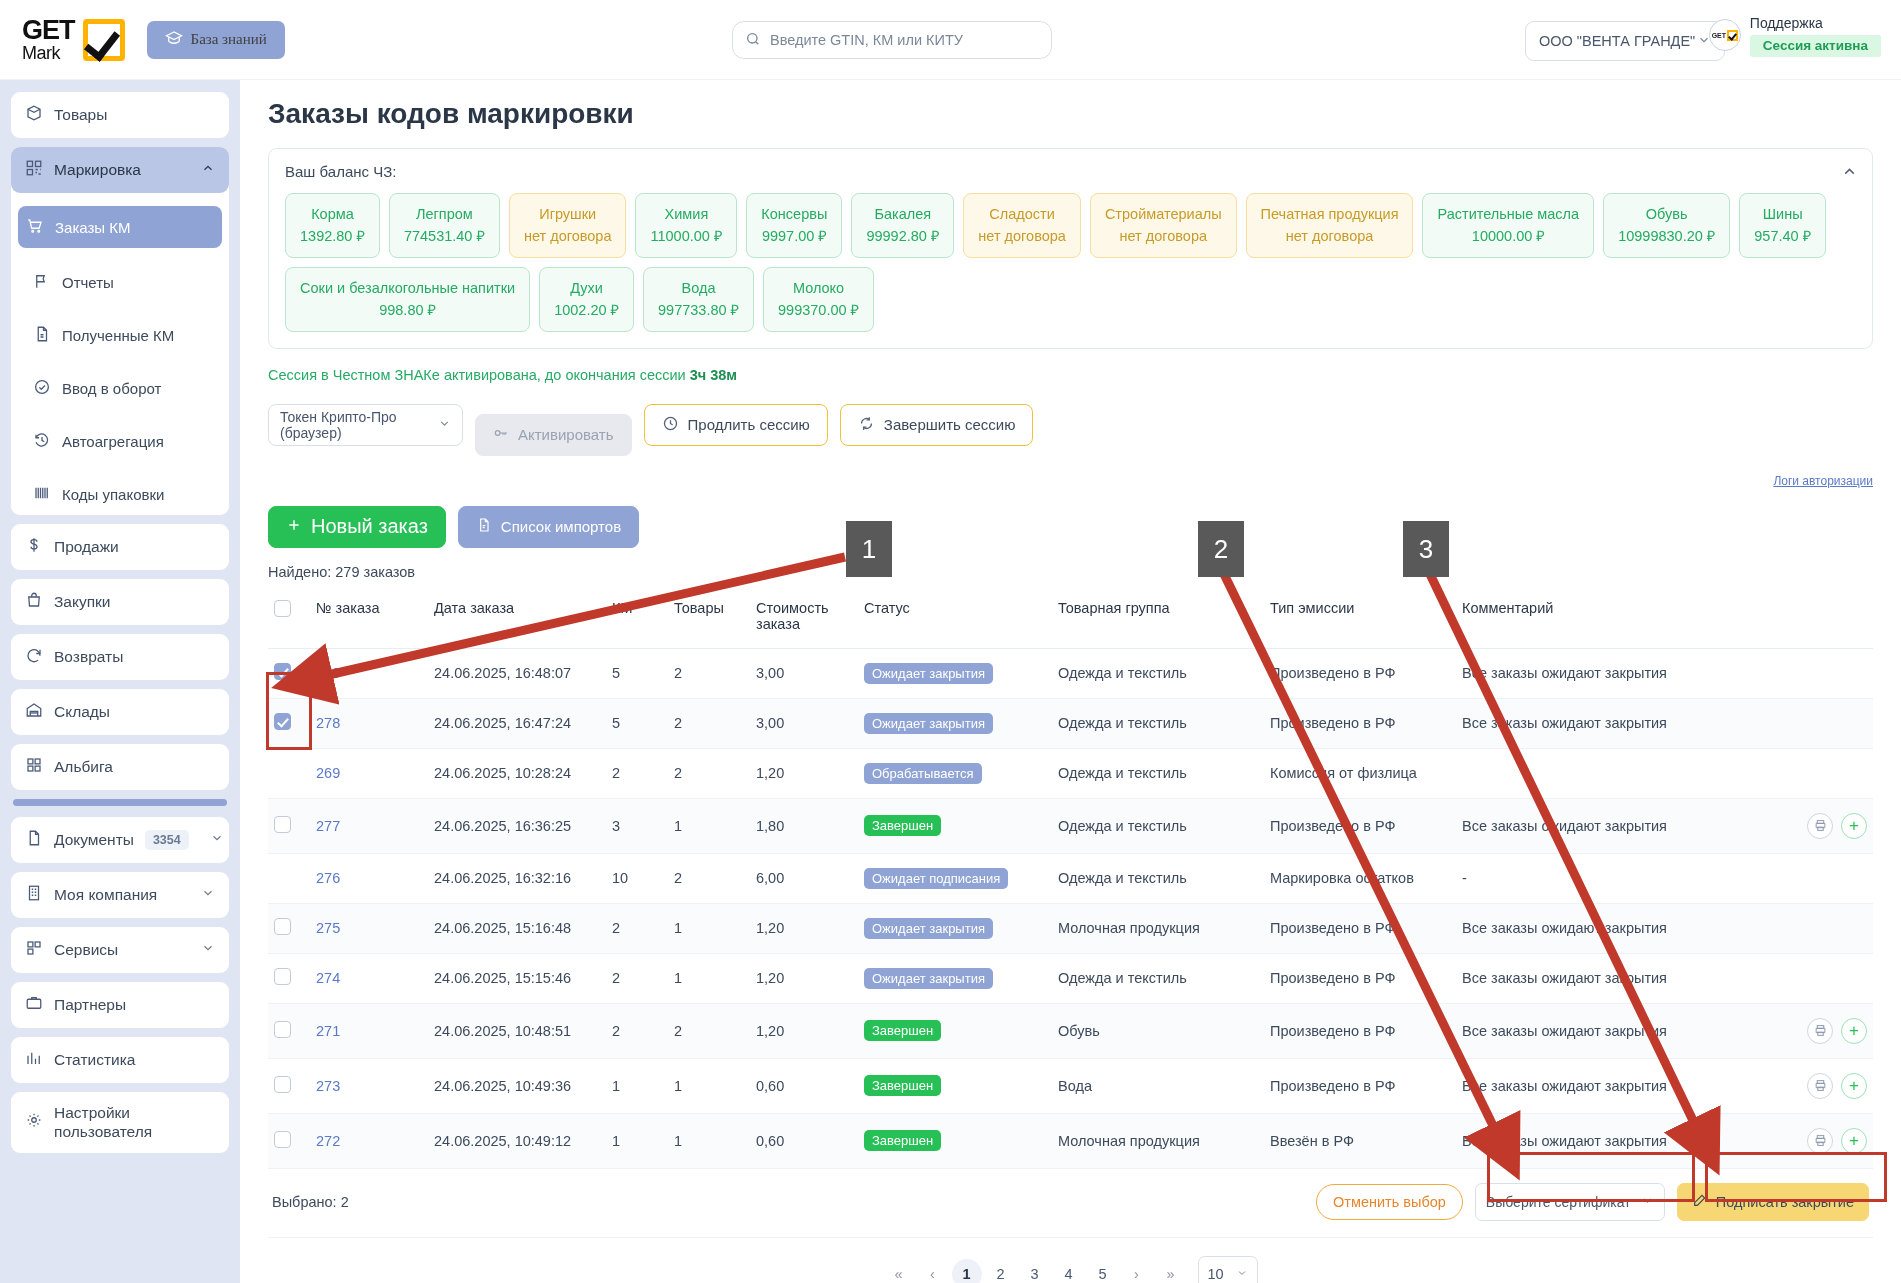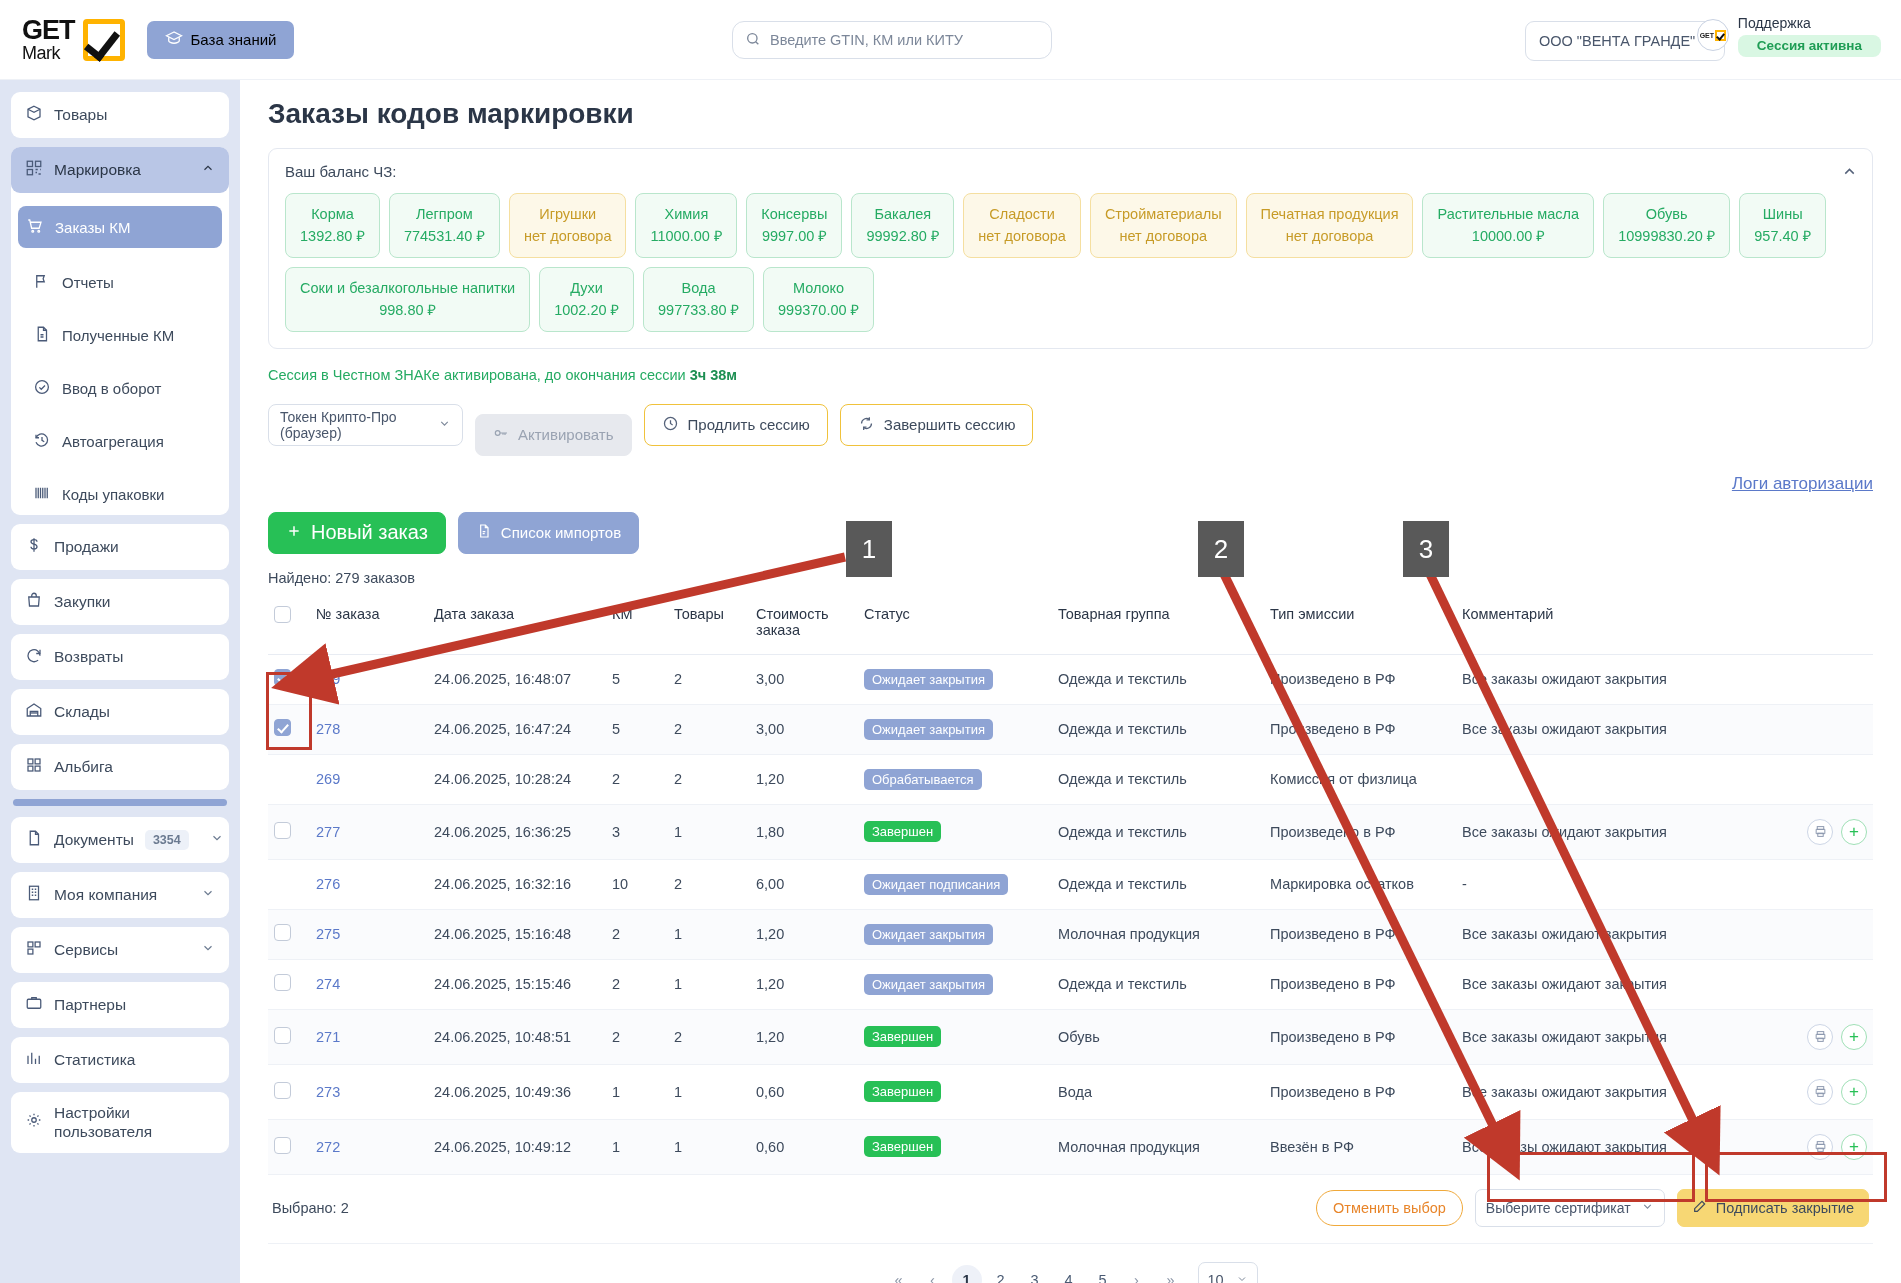--- a/index.html
+++ b/index.html
@@ -24,23 +24,23 @@
   .logo-check{
     width:42px;height:42px;border:5px solid #FFB300;border-radius:4px;
     position:relative; margin-left:2px;
   }
   .logo-check:after{
     content:""; position:absolute; left:4px; top:2px; width:13px;height:26px;
     border-right:7px solid #111; border-bottom:7px solid #111;
     transform:rotate(38deg);
   }
   .kb-btn{
-    margin-left:22px; background:#8fa4d4; color:#000000; border:none; border-radius:7px;
+    margin-left:22px; background:#8fa4d4; color:#404040; border:none; border-radius:7px;
     height:38px; padding:0 18px; font-size:15px; cursor:pointer;
-    display:flex;align-items:center;gap:8px; font-family:Liberation Sans, sans-serif;
+    display:flex;align-items:center;gap:8px; font-family:Liberation Serif, serif;
   }
   .search-box{
     position:absolute; left:732px; top:21px; width:320px; height:38px;
     border:1px solid #d9dfe9; border-radius:12px; display:flex; align-items:center;
     padding:0 12px; gap:9px; background:#fff;
   }
   .search-box input{
     border:none; outline:none; font-size:14.5px; font-family:inherit;
     color:#49566b; width:100%; background:transparent;
   }
@@ -62,21 +62,21 @@
   .support-ava .mini-check{
     width:11px;height:11px;border:2px solid #FFB300;margin-left:1px;position:relative;
   }
   .support-ava .mini-check:after{
     content:"";position:absolute;left:1px;top:0px;width:3px;height:6px;
     border-right:2px solid #111;border-bottom:2px solid #111;transform:rotate(40deg);
   }
   .support-txt{ font-size:14px; color:#2b3647; line-height:1.3;}
   .sess-badge{
     background:#d9f7e3; color:#1f9d55; font-weight:bold; font-size:13.5px;
-    border-radius:8px; padding:2px 19px; display:inline-block; margin-top:3px;
+    border-radius:3px; padding:2px 13px; display:inline-block; margin-top:3px;
   }
 
   
   .sidebar{
     position:absolute; left:0; top:80px; width:240px; height:1203px;
     background:#dfe5f3; padding:12px 11px; overflow:hidden;
   }
   .nav-card{
     background:#fff; border-radius:9px; margin-bottom:9px; padding:0 14px;
     min-height:46px; display:flex;align-items:center; gap:11px;
@@ -142,21 +142,21 @@
     display:flex;align-items:center;justify-content:space-between;padding:0 11px;
     font-size:14px;color:#49566b;cursor:pointer;background:#fff;
   }
   .btn{
     height:42px;border-radius:8px;display:flex;align-items:center;gap:9px;
     padding:0 17px;font-size:15px;cursor:pointer;font-family:inherit;border:1px solid transparent;
   }
   .btn-disabled{ background:#e7e9ee; color:#9aa3b2; border-color:#e7e9ee; cursor:default;margin-top:20px;}
   .btn-outline-yellow{ background:#fff;border-color:#f0c23b;color:#3d4a5c;}
   .logs-link{
-    text-align:right; color:#5b79c9; font-size:17px; text-decoration:underline;
+    text-align:right; color:#5b79c9; font-size:12px; text-decoration:underline;
     cursor:pointer; margin:18px 0 18px;
   }
   .action-row{ display:flex; gap:12px; margin-bottom:16px; }
   .btn-green{ background:#27c056;color:#fff;border-color:#27c056;font-size:20px;}
   .btn-blue{ background:#8fa4d4;color:#fff;border-color:#8fa4d4;font-size:15px;}
   .found{ font-size:14.5px;color:#3d4a5c; margin-bottom:12px;}
 
   
   table.orders{ width:100%; border-collapse:collapse; font-size:14.5px;}
   table.orders thead th{

